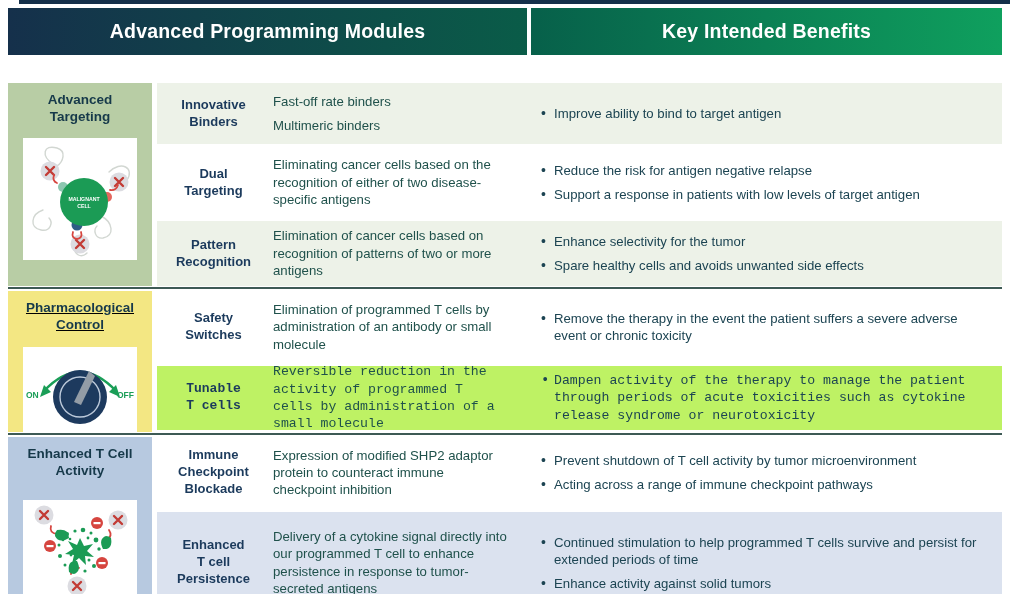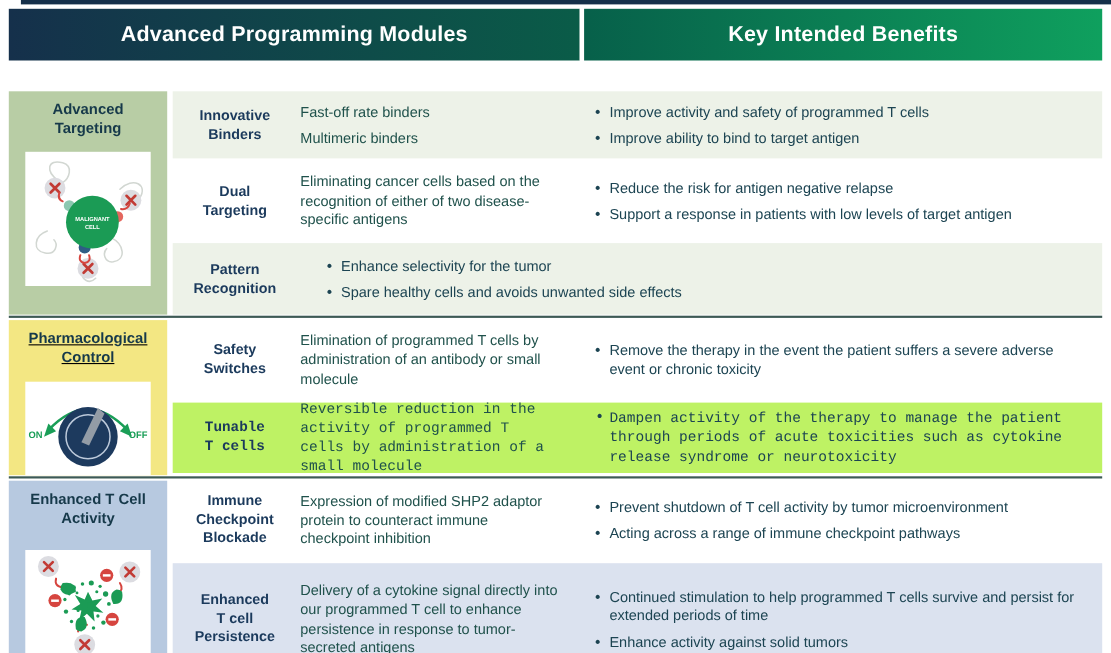--- a/index.html
+++ b/index.html
@@ -106,40 +106,40 @@
           <div class="row tint-g" style="height:61px">
             <div class="module">
               <div>Innovative</div>
               <div>Binders</div>
             </div>
             <div class="desc">
               <div class="dline">Fast-off rate binders</div>
               <div class="dline">Multimeric binders</div>
             </div>
             <ul class="benefits">
-              <li>Improve activity and safety of programmed T cells</li>
               <li>Improve ability to bind to target antigen</li>
             </ul>
           </div>
           <div class="row bg-white" style="height:71px">
             <div class="module">
               <div>Dual</div>
               <div>Targeting</div>
             </div>
             <div class="desc">Eliminating cancer cells based on the recognition of either of two disease-specific antigens</div>
             <ul class="benefits">
               <li>Reduce the risk for antigen negative relapse</li>
               <li>Support a response in patients with low levels of target antigen</li>
             </ul>
           </div>
           <div class="row tint-g" style="height:65px">
             <div class="module">
               <div>Pattern</div>
               <div>Recognition</div>
             </div>
+            <div class="desc">Elimination of cancer cells based on recognition of patterns of two or more antigens</div>
             <ul class="benefits">
               <li>Enhance selectivity for the tumor</li>
               <li>Spare healthy cells and avoids unwanted side effects</li>
             </ul>
           </div>
         </div>
       </div>
 
       <div class="group sep">
         <div class="category cat-yellow">

